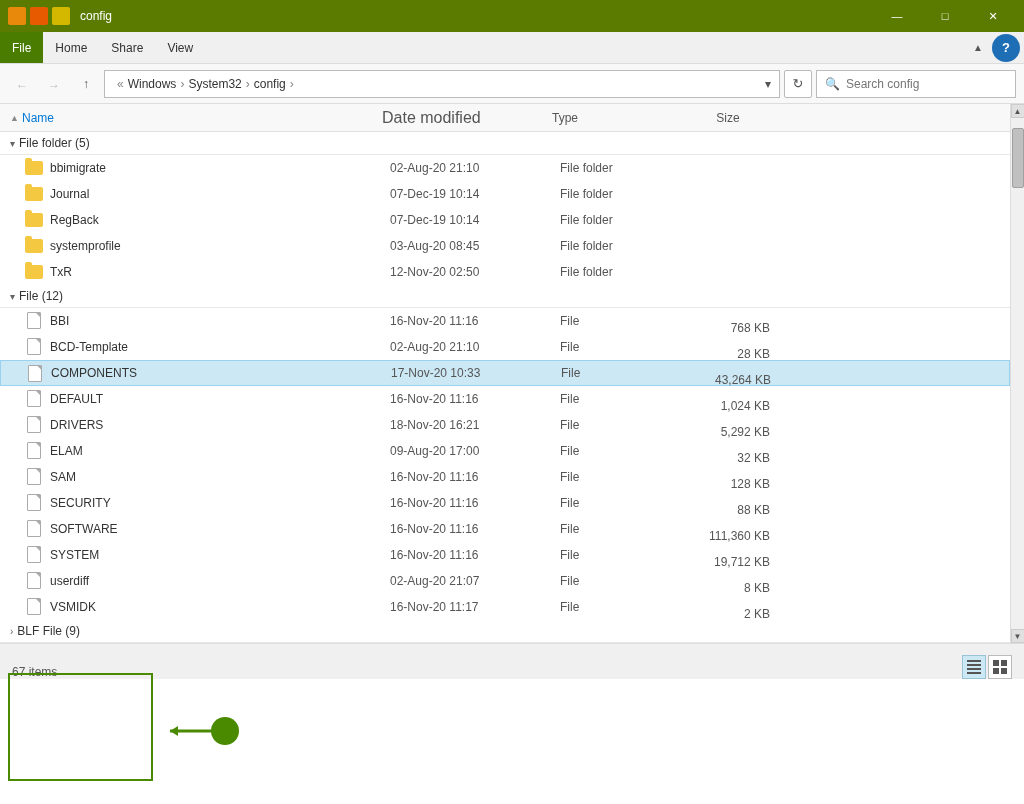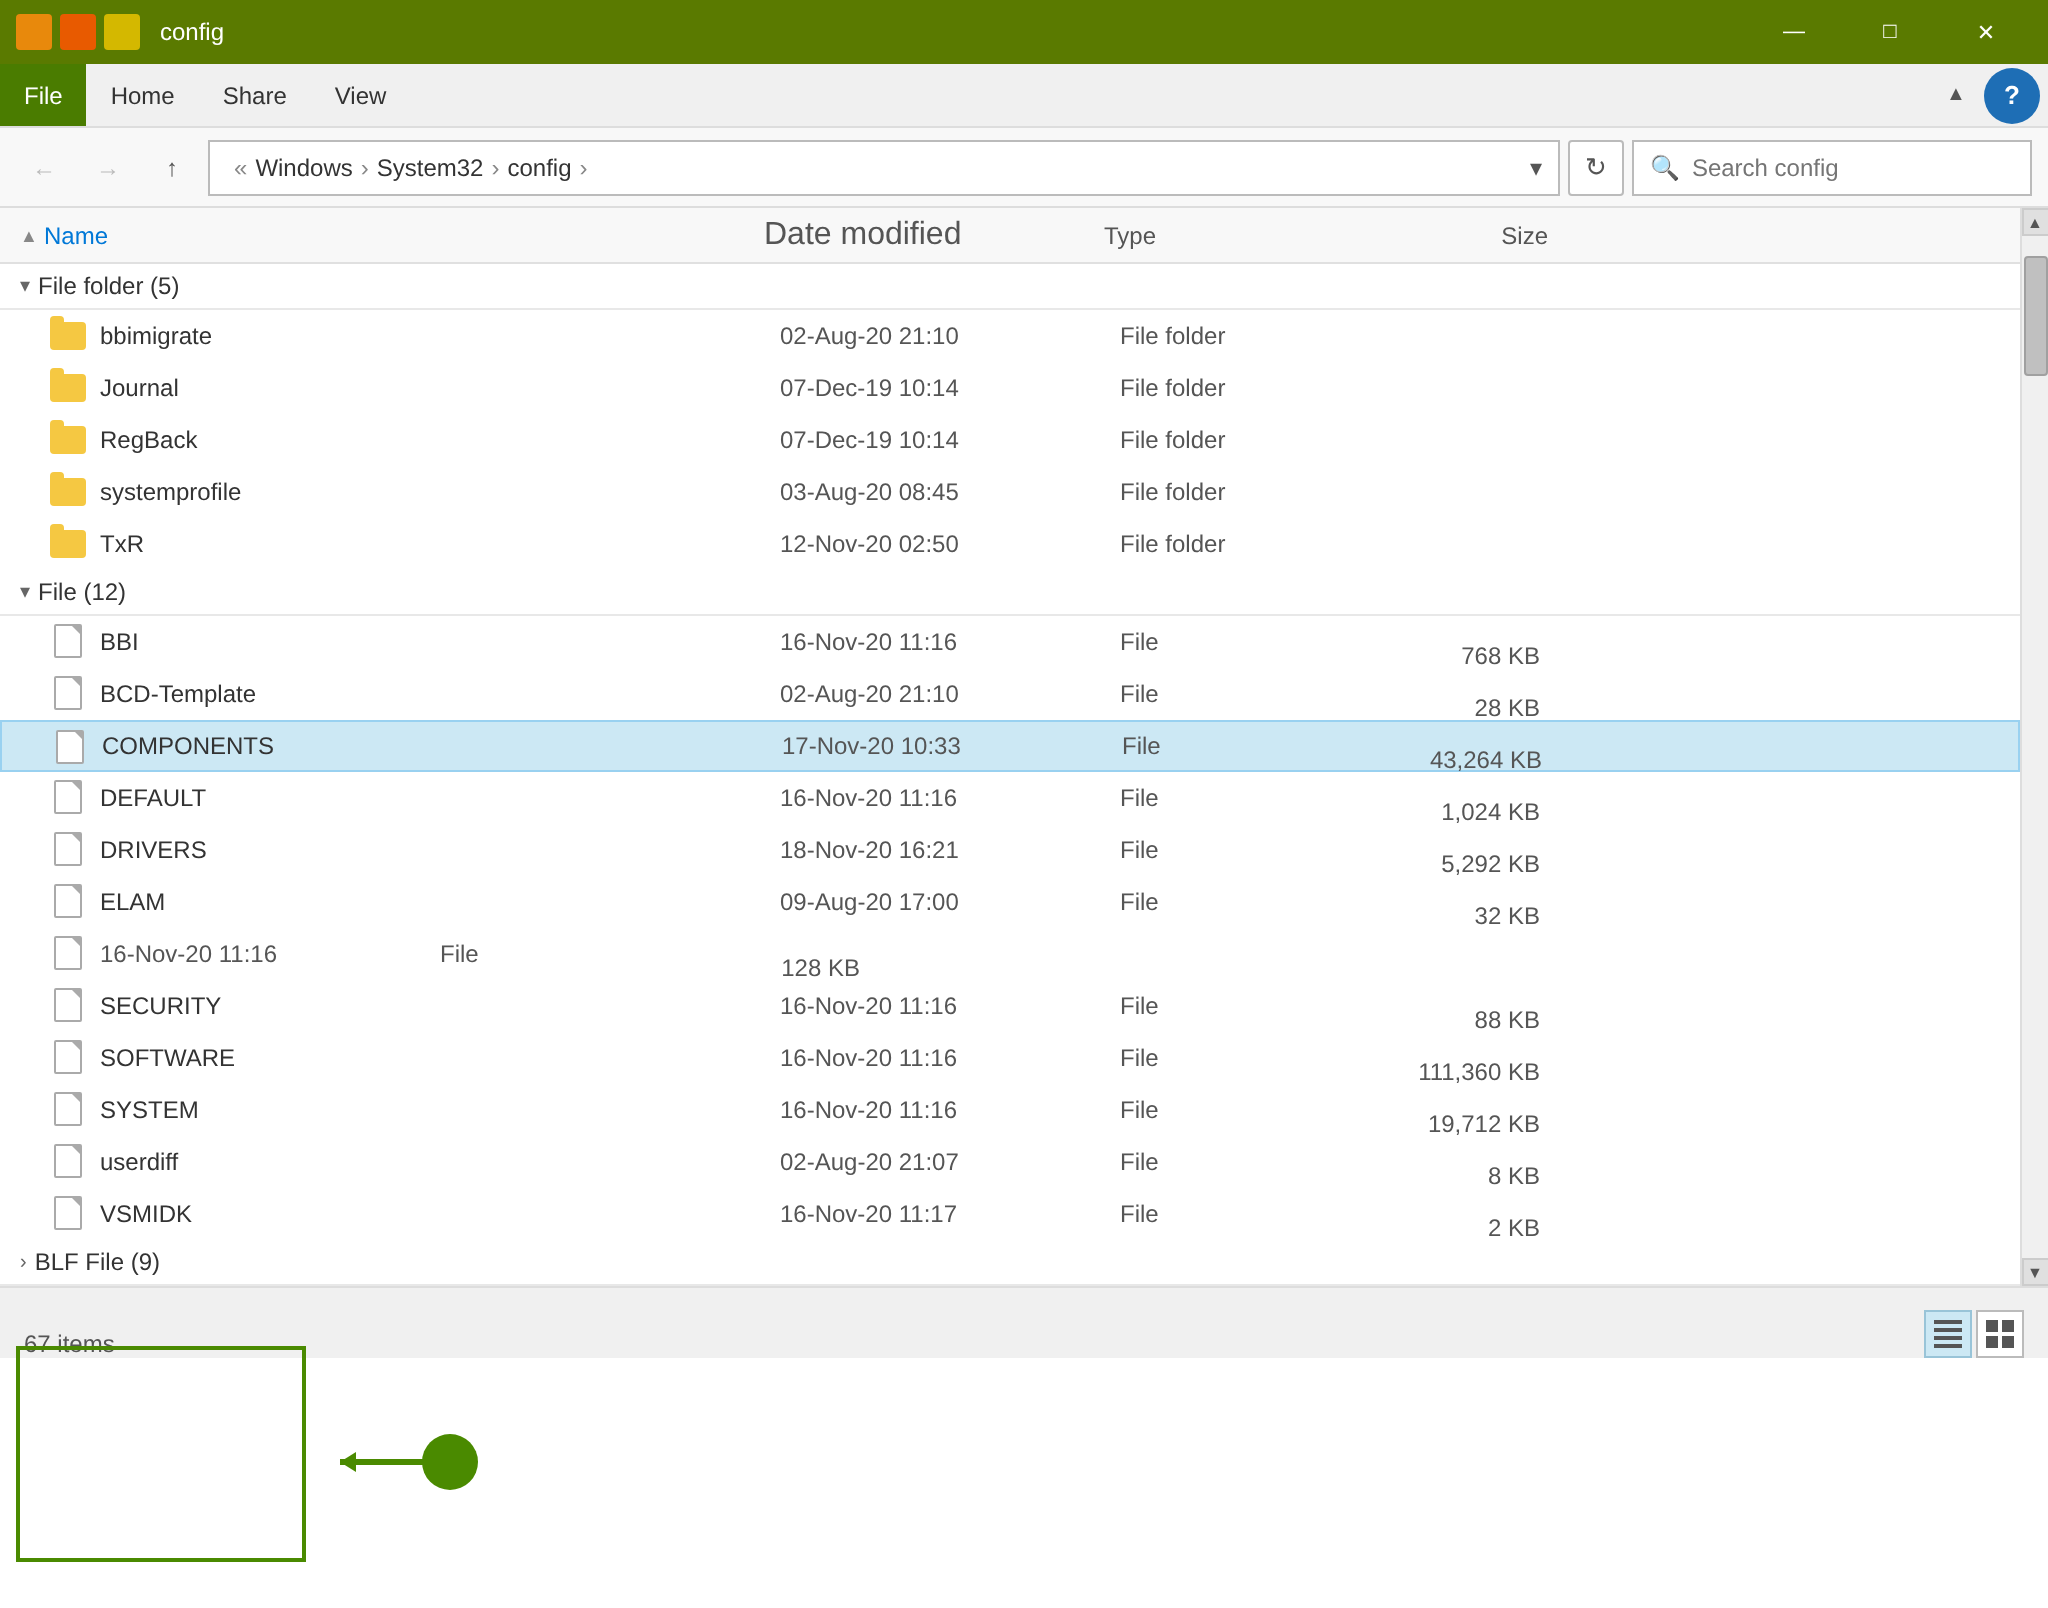--- a/index.html
+++ b/index.html
@@ -125,21 +125,21 @@
       align-items: center;
       padding: 0 0 0 10px;
       height: 28px;
       border-bottom: 1px solid #e0e0e0;
       background: #f8f8f8;
       position: sticky; top: 0; z-index: 10;
     }
     .col-name { flex: 0 0 360px; font-size: 12px; color: #0078d7; cursor: pointer; }
     .col-date { flex: 0 0 170px; font-size: 16px; color: #555; cursor: pointer; }
     .col-type { flex: 0 0 130px; font-size: 12px; color: #555; cursor: pointer; }
-    .col-size { flex: 0 0 100px; font-size: 12px; color: #555; cursor: pointer; text-align: right; padding-right: 8px; }
+    .col-size { flex: 0 0 100px; font-size: 12px; color: #555; cursor: pointer; text-align: center; padding-right: 8px; }
 
     
     .group-header {
       display: flex; align-items: center;
       padding: 4px 10px;
       font-size: 12px; color: #333;
       cursor: pointer;
       border-bottom: 1px solid #e8e8e8;
     }
     .group-header .chevron { margin-right: 4px; color: #666; font-size: 10px; }
@@ -419,20 +419,21 @@
         </div>
       <div class="file-name">ELAM</div>
       <div class="file-date">09-Aug-20 17:00</div>
       <div class="file-type">File</div>
       <div class="file-size">32 KB</div>
     </div>
     <div class="file-row" id="sam-row">
       <div class="file-icon">
           <div class="file-icon-generic"></div>
         </div>
+      <div class="file-name">SAM</div>
       <div class="file-date">16-Nov-20 11:16</div>
       <div class="file-type">File</div>
       <div class="file-size">128 KB</div>
     </div>
     <div class="file-row" id="security-row">
       <div class="file-icon">
           <div class="file-icon-generic"></div>
         </div>
       <div class="file-name">SECURITY</div>
       <div class="file-date">16-Nov-20 11:16</div>

